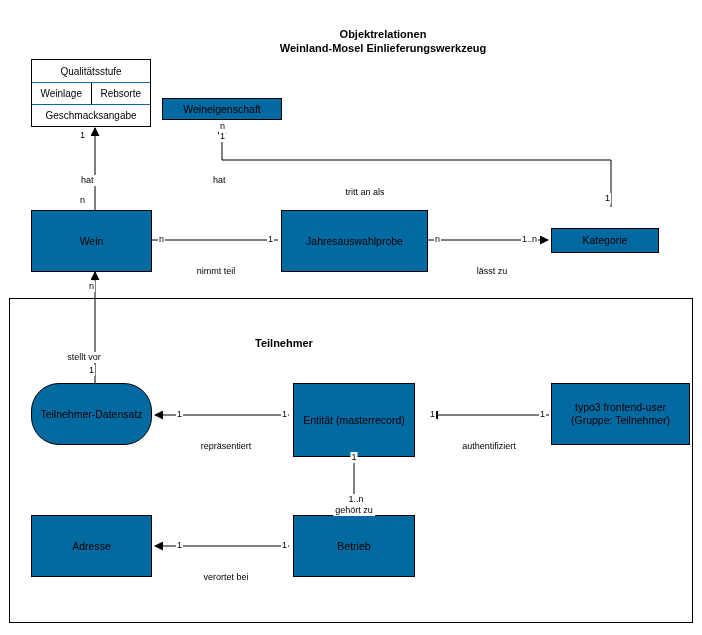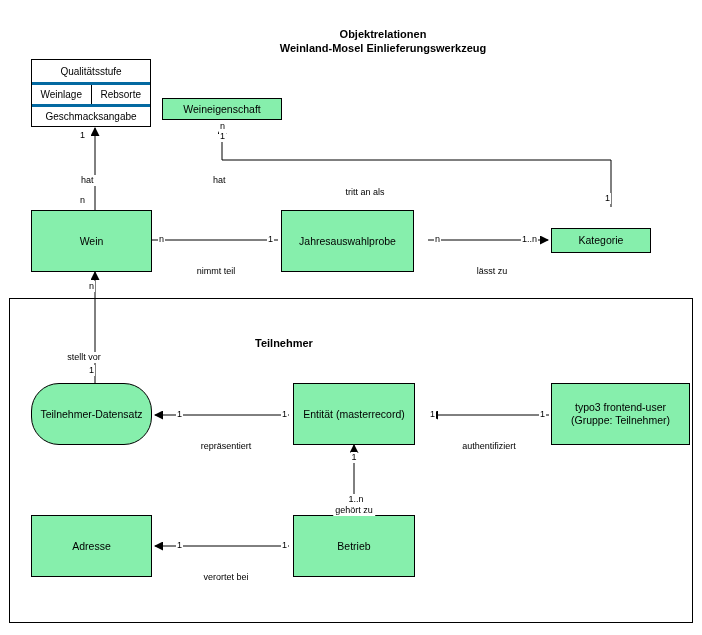--- a/index.html
+++ b/index.html
@@ -25,21 +25,21 @@
     text-align: center;
     font-size: 11px;
     font-weight: bold;
     line-height: 14px;
     padding-left: 32px;
   }
   .box {
     position: absolute;
     box-sizing: border-box;
     border: 1px solid #000000;
-    background: #86efac;
+    background: #0369a1;
     display: flex;
     align-items: center;
     justify-content: center;
     text-align: center;
     font-size: 10.5px;
     line-height: 13px;
   }
   .box.multiline {
     flex-direction: column;
   }
@@ -48,21 +48,21 @@
     box-sizing: border-box;
     border: 1px solid #000000;
     background: #ffffff;
   }
   .stack-row {
     box-sizing: border-box;
     display: flex;
     height: 22px;
   }
   .stack-row + .stack-row {
-    border-top: 3px solid #0369a1;
+    border-top: 1px solid #0369a1;
   }
   .stack-cell {
     box-sizing: border-box;
     flex: 1 1 0;
     display: flex;
     align-items: center;
     justify-content: center;
     font-size: 10px;
   }
   .stack-cell + .stack-cell {
@@ -156,27 +156,27 @@
     </div>
     <div class="stack-row">
       <div class="stack-cell">Geschmacksangabe</div>
     </div>
   </div>
 
   <div class="box" style="left:162px; top:98px; width:120px; height:22px;">Weineigenschaft</div>
 
   <div class="box" style="left:31px; top:210px; width:121px; height:62px;">Wein</div>
 
-  <div class="box" style="left:281px; top:210px; width:133px; height:62px;">Jahresauswahlprobe</div>
-
-  <div class="box" style="left:551px; top:228px; width:100px; height:25px;">Kategorie</div>
+  <div class="box" style="left:281px; top:210px; width:147px; height:62px;">Jahresauswahlprobe</div>
+
+  <div class="box" style="left:551px; top:228px; width:108px; height:25px;">Kategorie</div>
 
   <div class="box" style="left:31px; top:383px; width:121px; height:62px;border-radius:28px;">Teilnehmer-Datensatz</div>
 
-  <div class="box" style="left:293px; top:383px; width:122px; height:62px;">Entität (masterrecord)</div>
+  <div class="box" style="left:293px; top:383px; width:122px; height:74px;">Entität (masterrecord)</div>
 
   <div class="box multiline" style="left:551px; top:383px; width:139px; height:62px;">
     <span>typo3 frontend-user</span>
     <span>(Gruppe: Teilnehmer)</span>
   </div>
 
   <div class="box" style="left:31px; top:515px; width:121px; height:62px;">Adresse</div>
 
   <div class="box" style="left:293px; top:515px; width:122px; height:62px;">Betrieb</div>
 

